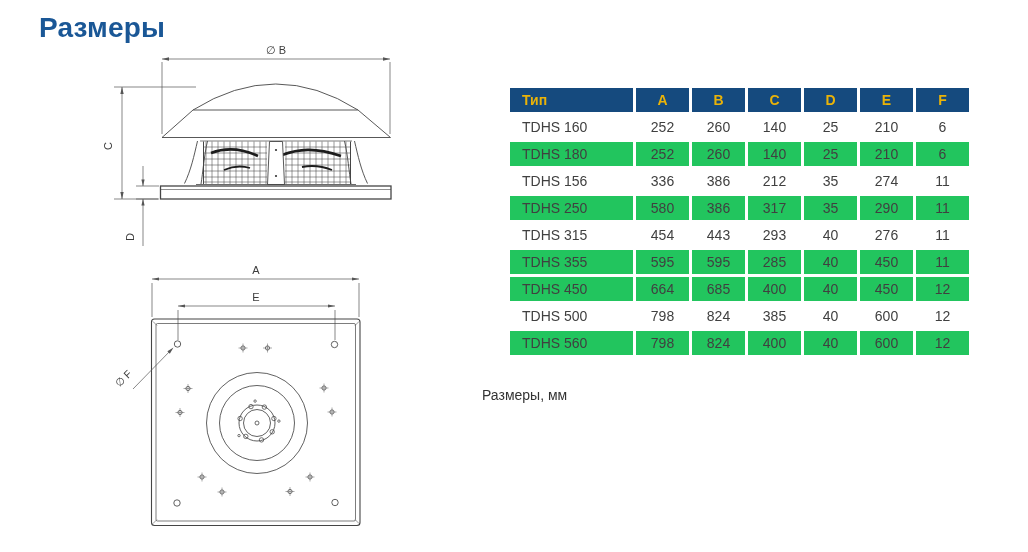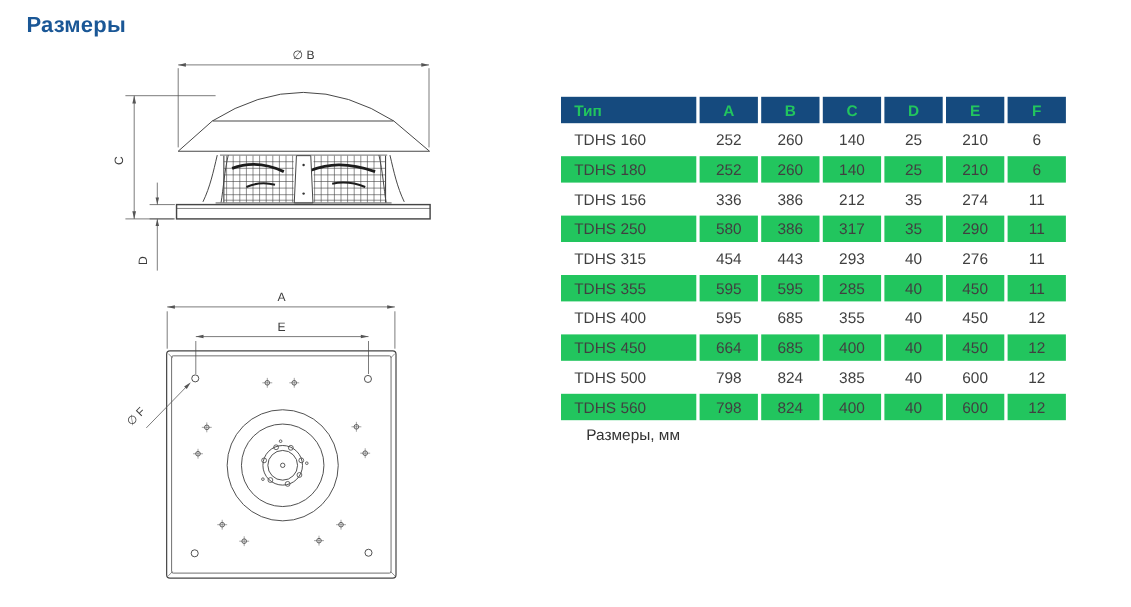--- a/index.html
+++ b/index.html
@@ -2,42 +2,42 @@
 <html><head>
 <meta charset="utf-8">
 <style>
   * { margin:0; padding:0; box-sizing:border-box; }
   html,body { background:#fff; }
   body { font-family:"Liberation Sans", sans-serif; }
   .page {
     position:relative; width:1028px; height:552px; background:#fff; overflow:hidden;
   }
   .page-title {
-    position:absolute; left:24px; top:12px;
-    font-size:20px; font-weight:bold; color:#1A5796; letter-spacing:0.2px;
+    position:absolute; left:39px; top:12px;
+    font-size:28px; font-weight:bold; color:#1A5796; letter-spacing:0.2px;
   }
   svg.drawing { position:absolute; left:0; top:0; }
   svg text { font-family:"Liberation Sans", sans-serif; fill:#3c3c3c; }
 
   table.dims {
     position:absolute; left:507px; top:85px;
     border-collapse:separate; border-spacing:3px;
     font-size:14px; color:#404040;
   }
   table.dims th {
-    background:#154A7E; color:#22c55e; font-weight:bold;
+    background:#154A7E; color:#eab308; font-weight:bold;
     height:24px; padding:0; text-align:center; font-size:14px;
   }
   table.dims td { height:24px; padding:0; text-align:center; background:#ffffff; }
   table.dims tr.alt td { background:#22c55e; }
   table.dims th.type-col, table.dims td.type-cell { text-align:left; padding-left:12px; }
   col.type-col { width:123px; }
   col.num-col { width:53px; }
   .table-caption {
-    position:absolute; left:533px; top:387px;
+    position:absolute; left:482px; top:387px;
     font-size:14px; color:#333333;
   }
 </style>
 </head>
 <body>
 
 <div class="page">
 
   <div class="page-title">Размеры</div>
 
@@ -251,29 +251,20 @@
         </tr>
         <tr class="alt">
           <td class="type-cell">TDHS 355</td>
           <td>595</td>
           <td>595</td>
           <td>285</td>
           <td>40</td>
           <td>450</td>
           <td>11</td>
         </tr>
-        <tr>
-          <td class="type-cell">TDHS 400</td>
-          <td>595</td>
-          <td>685</td>
-          <td>355</td>
-          <td>40</td>
-          <td>450</td>
-          <td>12</td>
-        </tr>
         <tr class="alt">
           <td class="type-cell">TDHS 450</td>
           <td>664</td>
           <td>685</td>
           <td>400</td>
           <td>40</td>
           <td>450</td>
           <td>12</td>
         </tr>
         <tr>

